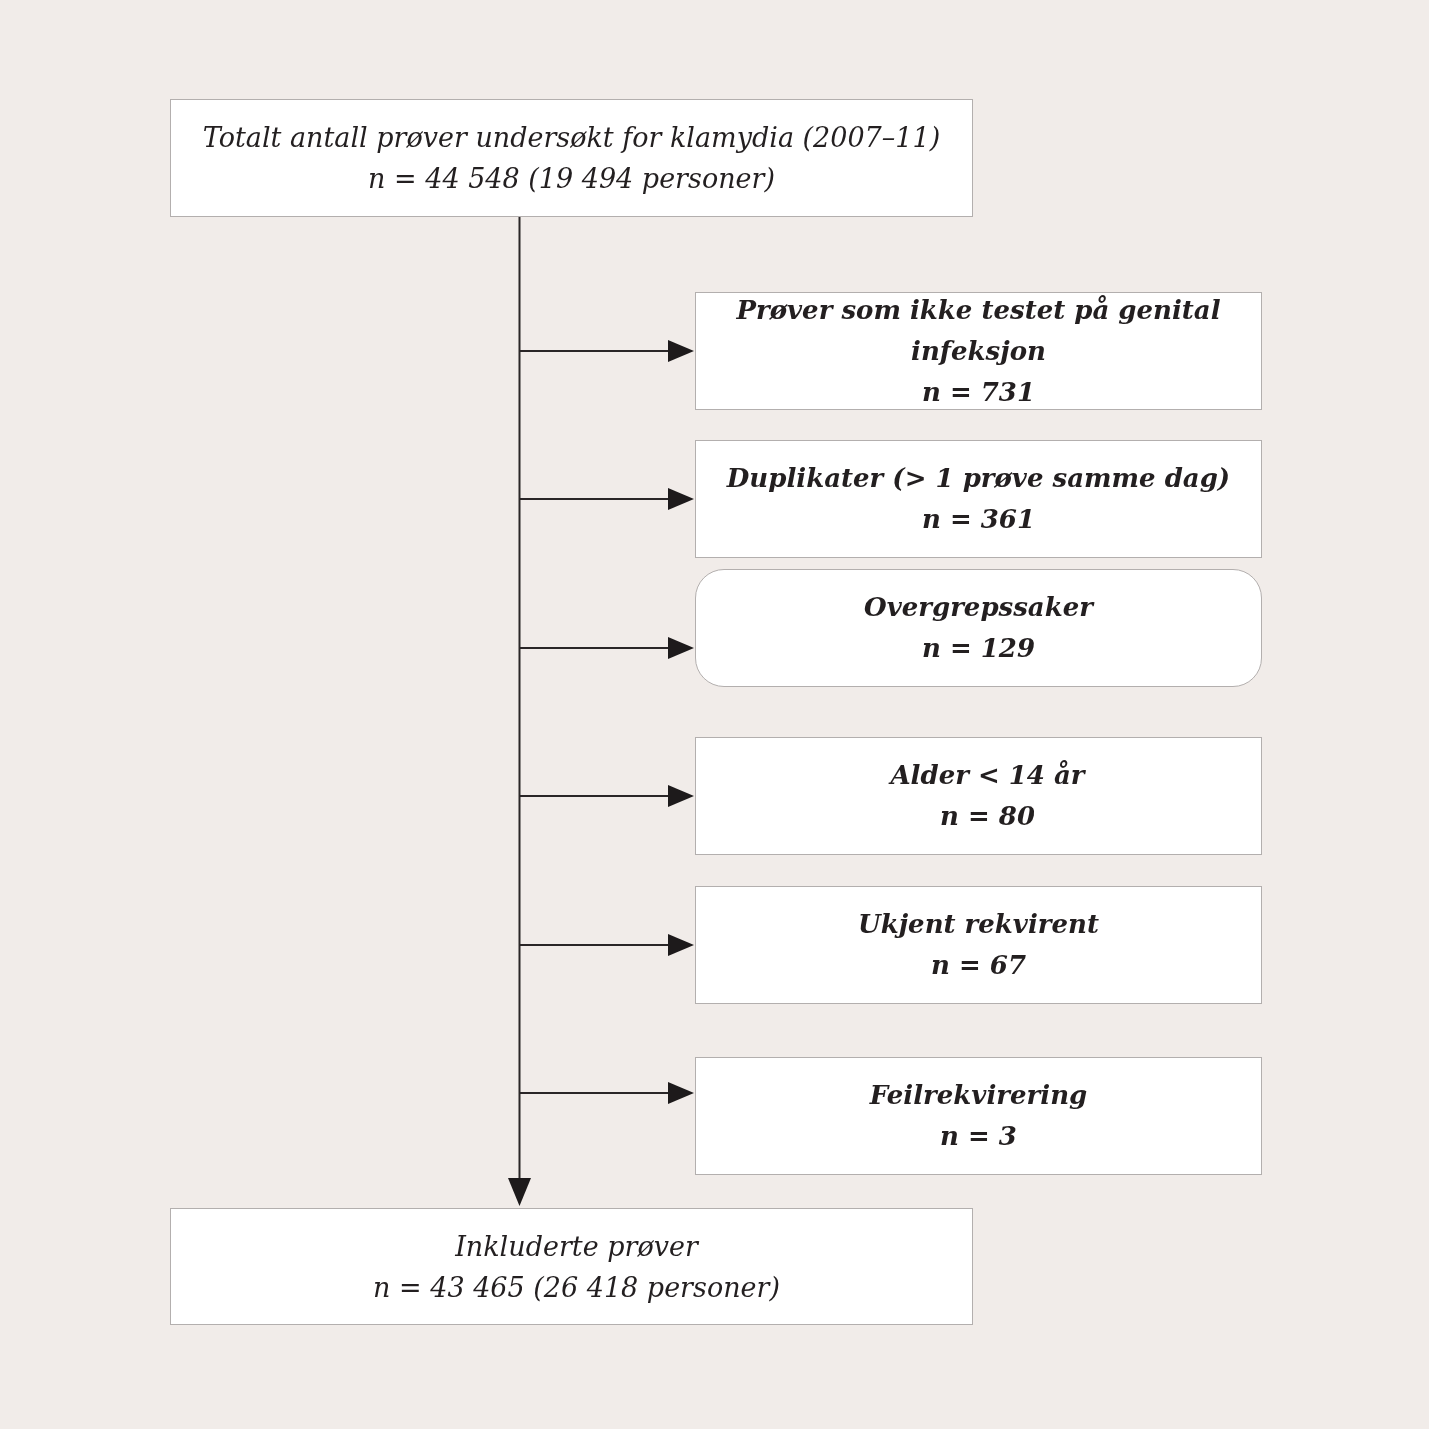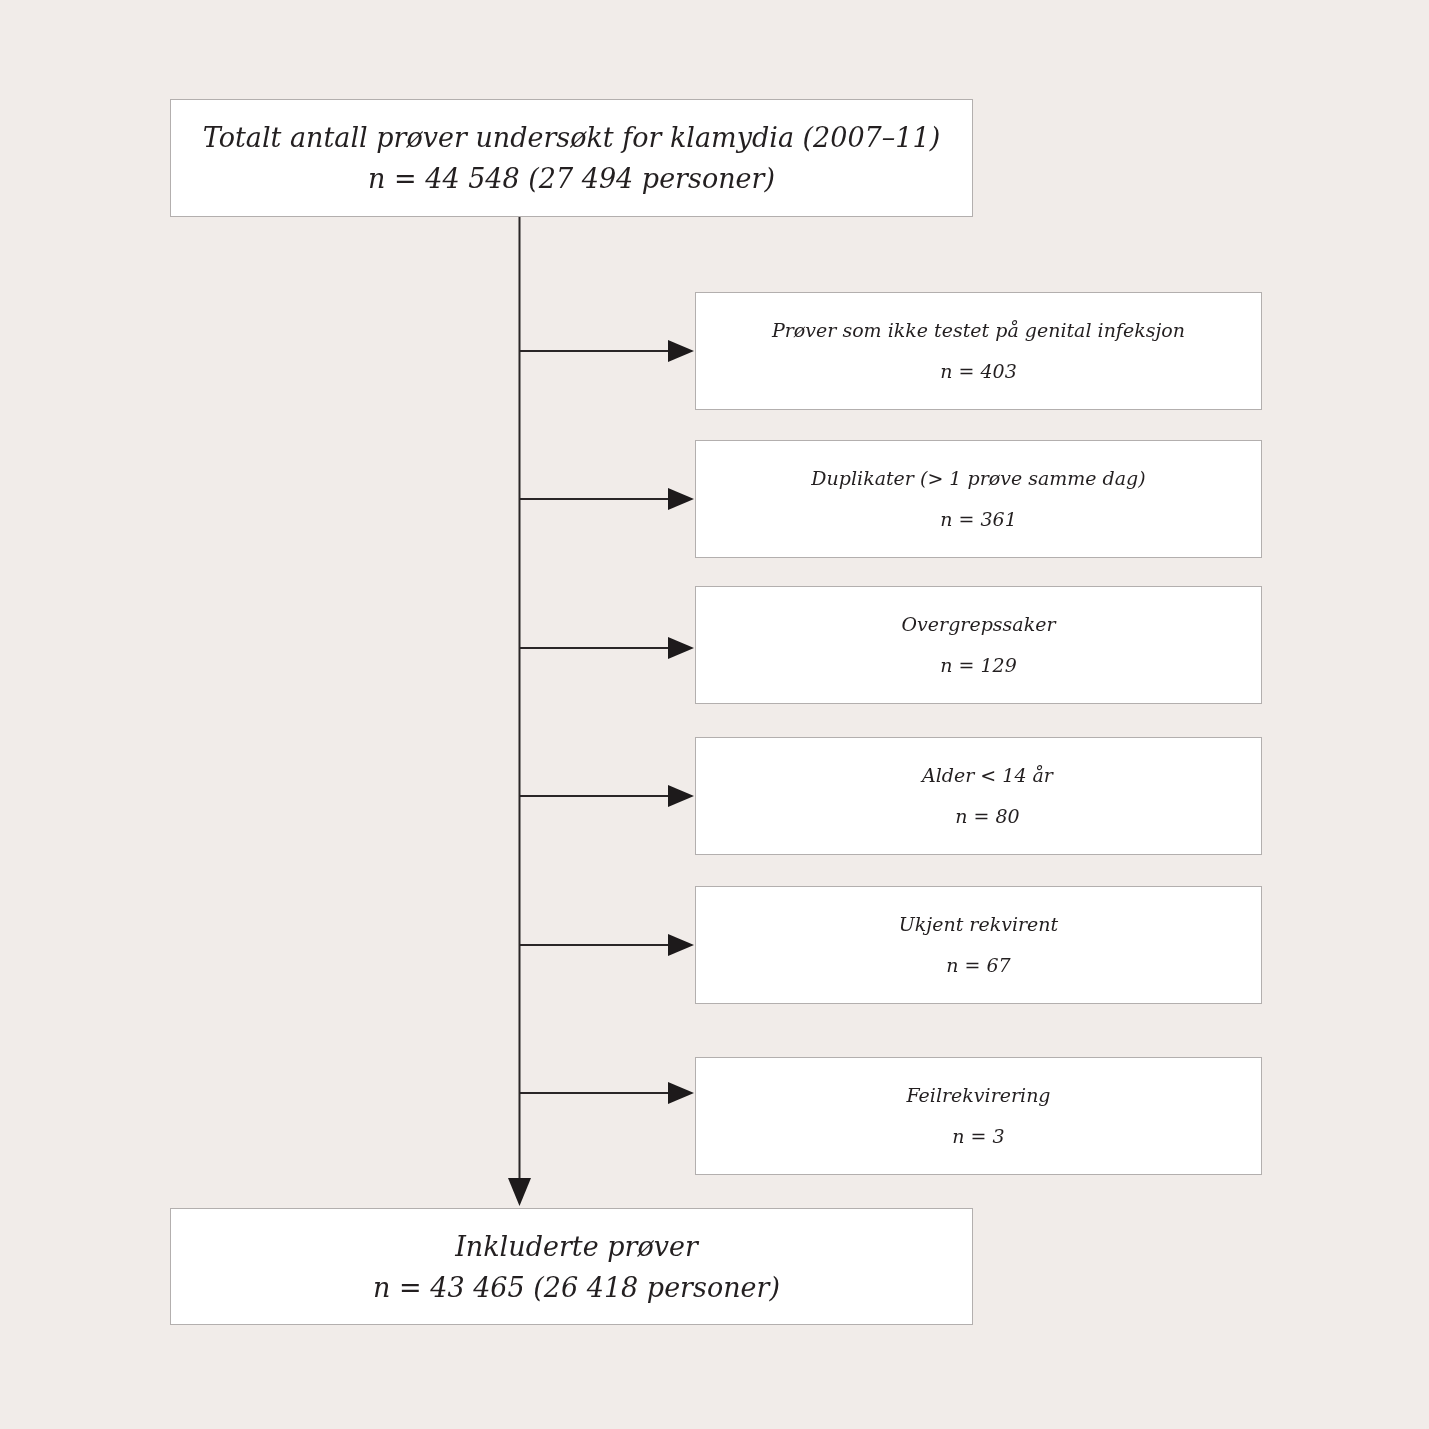--- a/index.html
+++ b/index.html
@@ -47,26 +47,27 @@
   }
   .box--wide {
     left: 170px;
     width: 803px;
     height: 118px;
   }
   .box--side {
     left: 695px;
     width: 567px;
     height: 118px;
-    font-size: 19px;
+    font-size: 26px;
+    font-weight: bold;
   }
   .box--top    { top: 99px;  }
   .box--ex0    { top: 292px; }
   .box--ex1    { top: 440px; }
-  .box--ex2    { top: 586px; }
+  .box--ex2    { top: 569px; border-radius: 29px; }
   .box--ex3    { top: 737px; padding-left: 32px; }
   .box--ex4    { top: 886px; }
   .box--ex5    { top: 1057px; }
   .box--result { top: 1208px; height: 117px; padding-left: 24px; }
 </style>
 </head>
 <body>
 
 <div class="canvas">
 
@@ -98,26 +99,26 @@
       <polygon points="694,945 668,934 668,956"></polygon>
     </g>
     <g>
       <line x1="519.5" y1="1093" x2="671" y2="1093"></line>
       <polygon points="694,1093 668,1082 668,1104"></polygon>
     </g>
   </svg>
 
   <div class="box box--wide box--top">
     <div>Totalt antall prøver undersøkt for klamydia (2007–11)</div>
-    <div>n = 44 548 (27 494 personer)</div>
+    <div>n = 44 548 (19 494 personer)</div>
   </div>
 
   <div class="box box--side box--ex0">
     <div>Prøver som ikke testet på genital infeksjon</div>
-    <div>n = 403</div>
+    <div>n = 731</div>
   </div>
 
   <div class="box box--side box--ex1">
     <div>Duplikater (&gt; 1 prøve samme dag)</div>
     <div>n = 361</div>
   </div>
 
   <div class="box box--side box--ex2">
     <div>Overgrepssaker</div>
     <div>n = 129</div>

